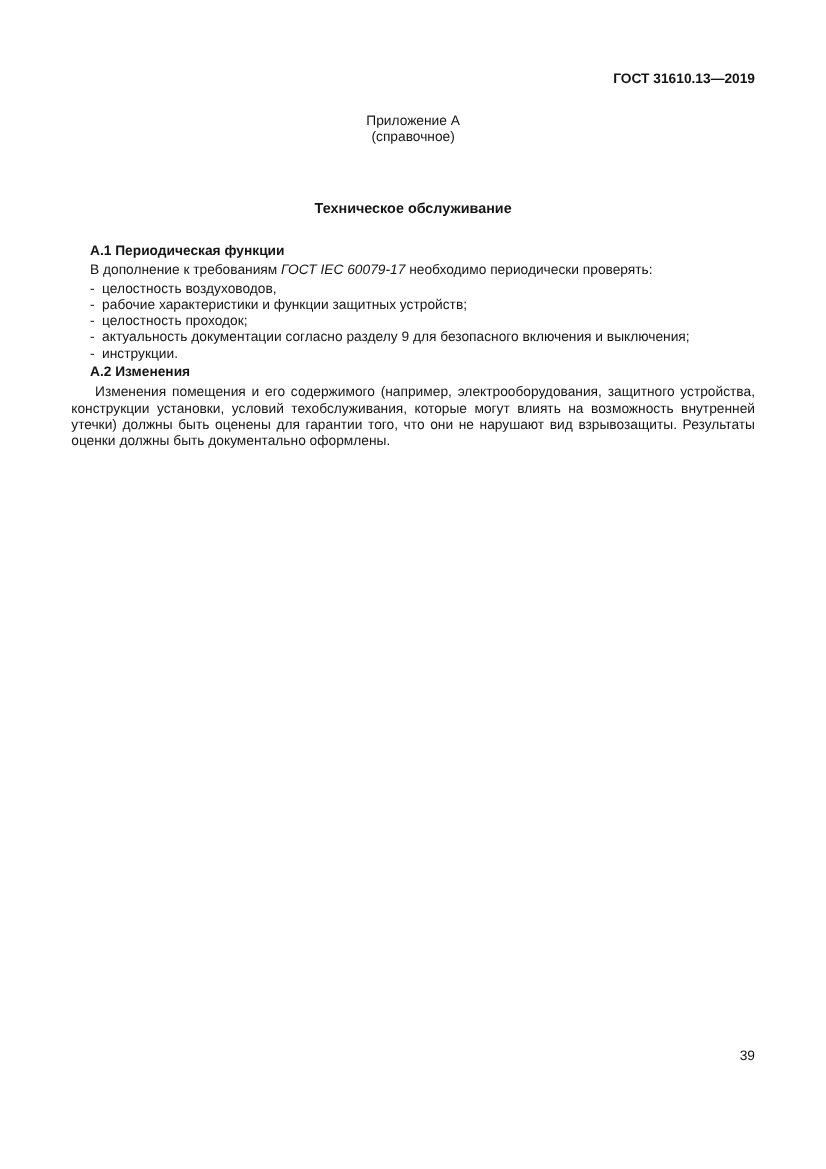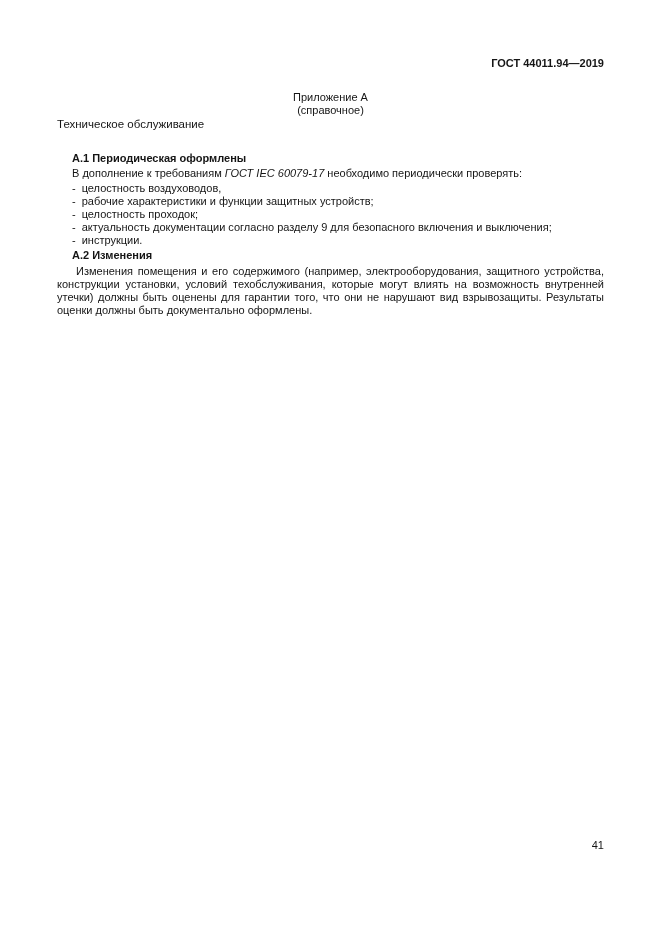--- a/index.html
+++ b/index.html
@@ -26,22 +26,24 @@
     white-space: nowrap;
   }
   .appendix-head {
     margin-top: 21px;
     text-align: center;
     font-size: 11px;
     font-weight: 400;
     line-height: 13px;
   }
   .appendix-title {
+    margin-top: 43px;
+    text-align: center;
     font-size: 11.5px;
-    font-weight: 400;
+    font-weight: 700;
     line-height: 14px;
   }
   .section {
     font-size: 11px;
     line-height: 13px;
   }
   .section-heading {
     font-weight: 700;
     text-indent: 15px;
     margin-top: 21px;
@@ -76,32 +78,32 @@
     right: 57px;
     font-size: 11px;
     line-height: 13px;
   }
 </style>
 </head>
 <body>
 
 <div class="page">
 
-  <div class="doc-header">ГОСТ 44011.94—2019</div>
+  <div class="doc-header">ГОСТ 31610.13—2019</div>
 
   <div class="appendix-head">
     <div>Приложение А</div>
     <div>(справочное)</div>
   </div>
 
   <div class="appendix-title">Техническое обслуживание</div>
 
   <div class="section">
 
-    <div class="section-heading">А.1 Периодическая оформлены</div>
+    <div class="section-heading">А.1 Периодическая функции</div>
 
     <p class="para"><span>В дополнение к требованиям </span><span class="italic">ГОСТ IEC 60079-17</span><span> необходимо периодически проверять:</span></p>
 
     <div class="list">
       <div class="list-item">
         <span class="marker">-</span><span>целостность воздуховодов,</span>
       </div>
       <div class="list-item">
         <span class="marker">-</span><span>рабочие характеристики и функции защитных устройств;</span>
       </div>
@@ -115,15 +117,15 @@
         <span class="marker">-</span><span>инструкции.</span>
       </div>
     </div>
 
     <div class="section-heading second">А.2 Изменения</div>
 
     <p class="para body-para">Изменения помещения и его содержимого (например, электрооборудования, защитного устройства, конструкции установки, условий техобслуживания, которые могут влиять на возможность внутренней утечки) должны быть оценены для гарантии того, что они не нарушают вид взрывозащиты. Результаты оценки должны быть документально оформлены.</p>
 
   </div>
 
-  <div class="footer-page">41</div>
+  <div class="footer-page">39</div>
 
 </div>
 
 </body></html>

